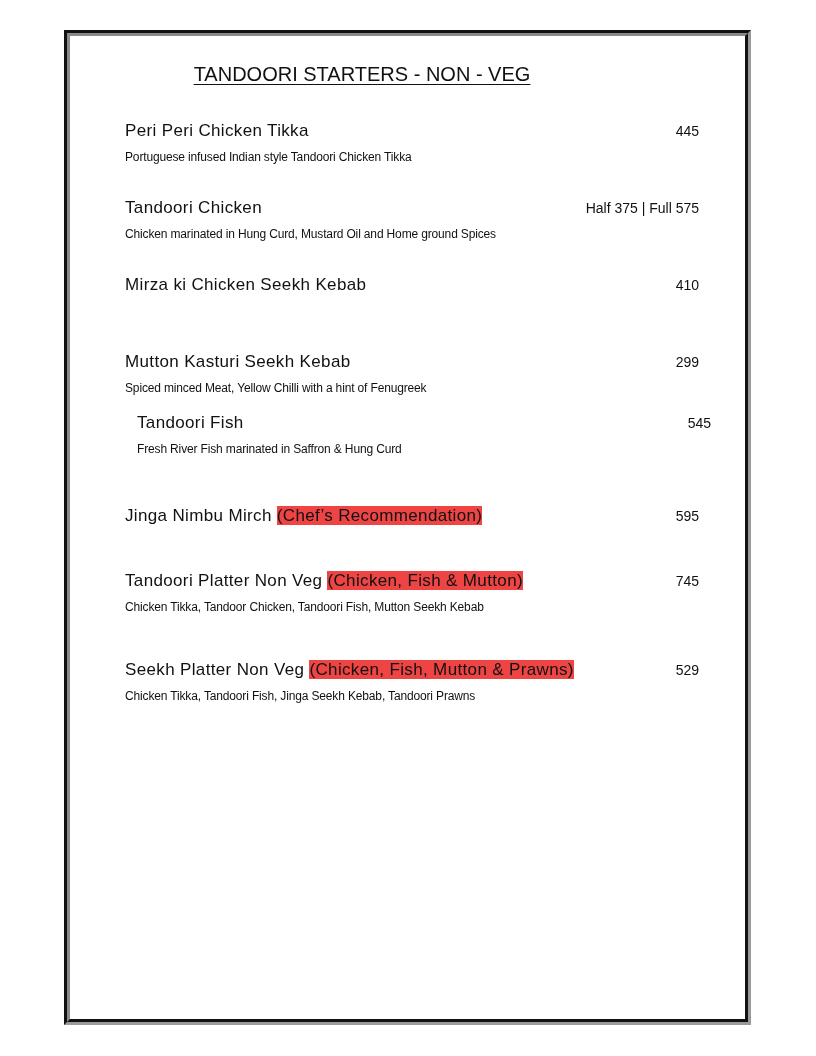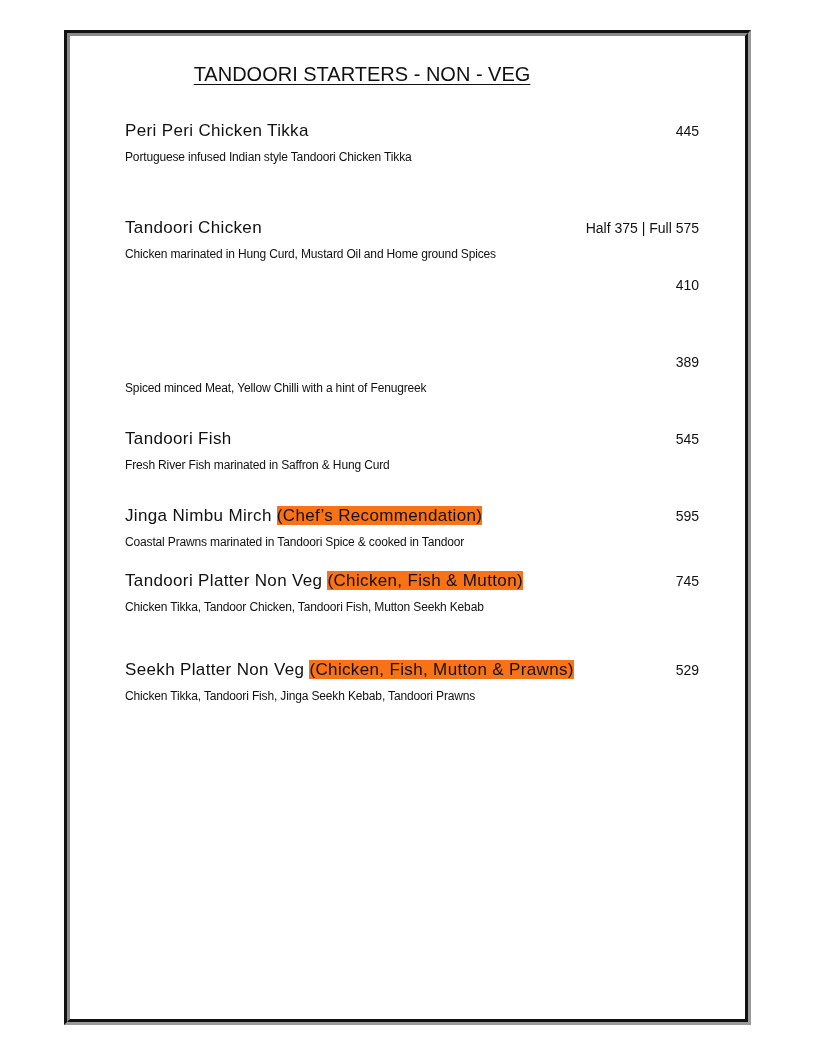--- a/index.html
+++ b/index.html
@@ -64,21 +64,21 @@
     .item-name {
       position: absolute;
       left: 0;
       top: 0;
       font-size: 17px;
       line-height: 18px;
       letter-spacing: 0.35px;
       white-space: nowrap;
     }
     .highlight {
-      background: #f97316;
+      background: #ef4444;
       margin-top: 29px;
     }
     .item-price {
       position: absolute;
       right: 0;
       top: 0;
       font-size: 14px;
       line-height: 18px;
       white-space: nowrap;
       text-align: center;
@@ -105,51 +105,56 @@
 </div>
 
 <div class="item" style="top:122px;">
   <div class="item-name">
     <span>Peri Peri Chicken Tikka</span>
   </div>
   <div class="item-price">445</div>
   <div class="item-desc">Portuguese infused Indian style Tandoori Chicken Tikka</div>
 </div>
 
-<div class="item" style="top:199px;margin-top:20px;">
+<div class="item" style="top:199px;">
   <div class="item-name">
     <span>Tandoori Chicken</span>
   </div>
   <div class="item-price">Half 375 | Full 575</div>
   <div class="item-desc">Chicken marinated in Hung Curd, Mustard Oil and Home ground Spices</div>
 </div>
 
 <div class="item" style="top:276px;">
+  <div class="item-name">
+    <span>Mirza ki Chicken Seekh Kebab</span>
+  </div>
   <div class="item-price">410</div>
 </div>
 
 <div class="item" style="top:353px;">
-  <div class="item-price">389</div>
+  <div class="item-name">
+    <span>Mutton Kasturi Seekh Kebab</span>
+  </div>
+  <div class="item-price">299</div>
   <div class="item-desc">Spiced minced Meat, Yellow Chilli with a hint of Fenugreek</div>
 </div>
 
-<div class="item" style="top:430px;">
+<div class="item" style="top:414px;margin-left:12px;">
   <div class="item-name">
     <span>Tandoori Fish</span>
   </div>
   <div class="item-price">545</div>
   <div class="item-desc">Fresh River Fish marinated in Saffron &amp; Hung Curd</div>
 </div>
 
 <div class="item" style="top:507px;">
   <div class="item-name">
     <span>Jinga Nimbu Mirch </span><span class="highlight">(Chef’s Recommendation)</span>
   </div>
   <div class="item-price">595</div>
-  <div class="item-desc">Coastal Prawns marinated in Tandoori Spice &amp; cooked in Tandoor</div>
 </div>
 
 <div class="item" style="top:572px;">
   <div class="item-name">
     <span>Tandoori Platter Non Veg </span><span class="highlight">(Chicken, Fish &amp; Mutton)</span>
   </div>
   <div class="item-price">745</div>
   <div class="item-desc">Chicken Tikka, Tandoor Chicken, Tandoori Fish, Mutton Seekh Kebab</div>
 </div>
 

